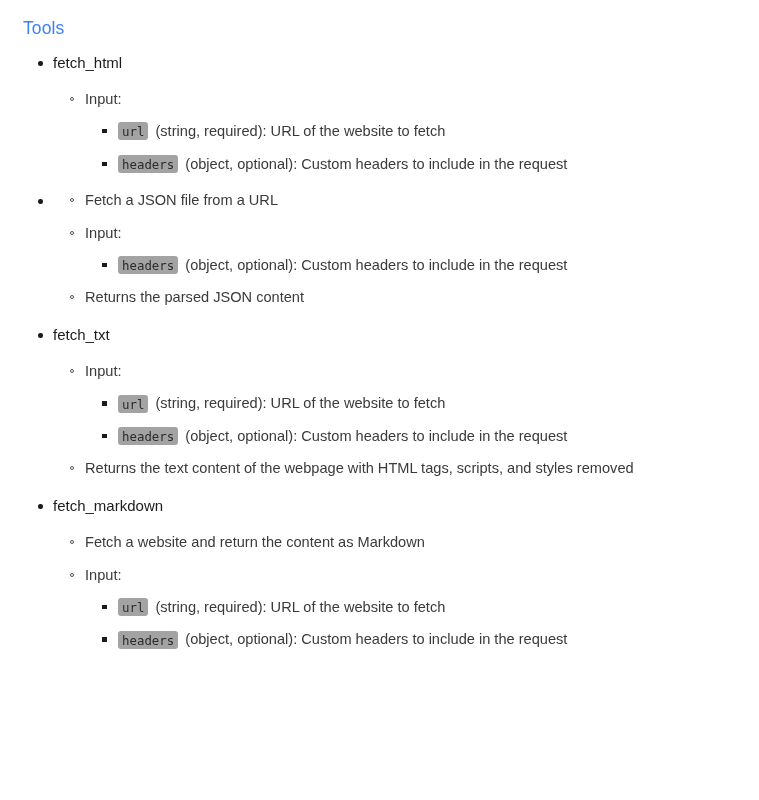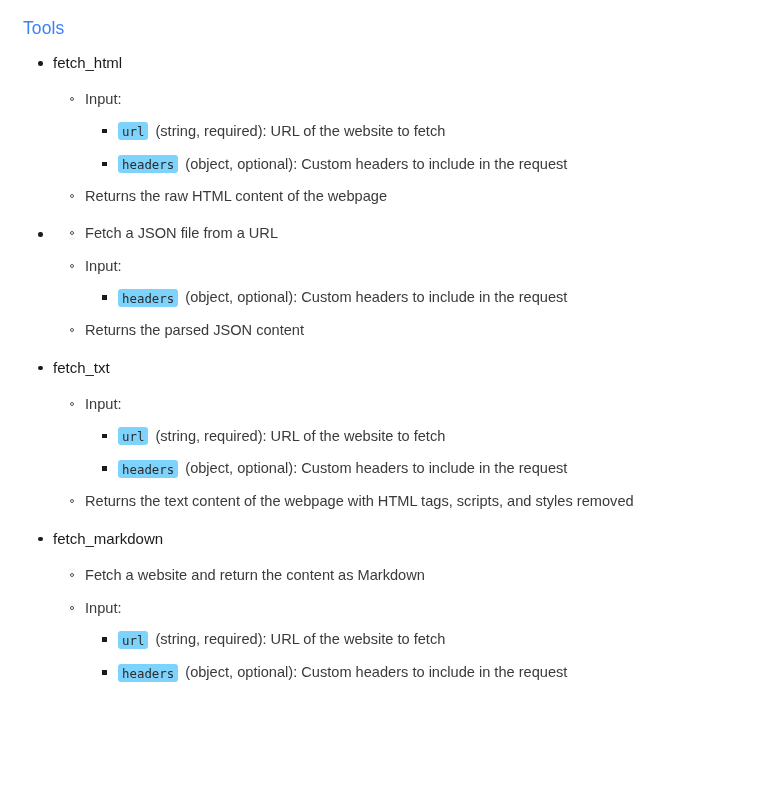--- a/index.html
+++ b/index.html
@@ -111,21 +111,21 @@
     left: 17px;
     top: 7px;
     width: 4.5px;
     height: 4.5px;
     background: #1b1b1b;
   }
 
   code.chip {
     font-family: "DejaVu Sans Mono", monospace;
     font-size: 12.4px;
-    background: #7dd3fc;
+    background: #a3a3a3;
     color: #2b2b2b;
     border-radius: 3px;
     padding: 1.5px 4px;
     margin-right: 3px;
   }
   .param-desc {
     white-space: pre-wrap;
   }
 </style>
 </head>
@@ -140,21 +140,20 @@
     <li class="tool">
       <span class="tool-name">fetch_html</span>
       <ul class="lvl2">
         <li class="detail">
           <span>Input:</span>
           <ul class="lvl3">
             <li class="param"><code class="chip">url</code><span class="param-desc"> (string, required): URL of the website to fetch</span></li>
             <li class="param"><code class="chip">headers</code><span class="param-desc"> (object, optional): Custom headers to include in the request</span></li>
           </ul>
         </li>
-        <li class="detail">Returns the raw HTML content of the webpage</li>
       </ul>
     </li>
 
     <li class="tool">
       <ul class="lvl2">
         <li class="detail">Fetch a JSON file from a URL</li>
         <li class="detail">
           <span>Input:</span>
           <ul class="lvl3">
             <li class="param"><code class="chip">headers</code><span class="param-desc"> (object, optional): Custom headers to include in the request</span></li>

